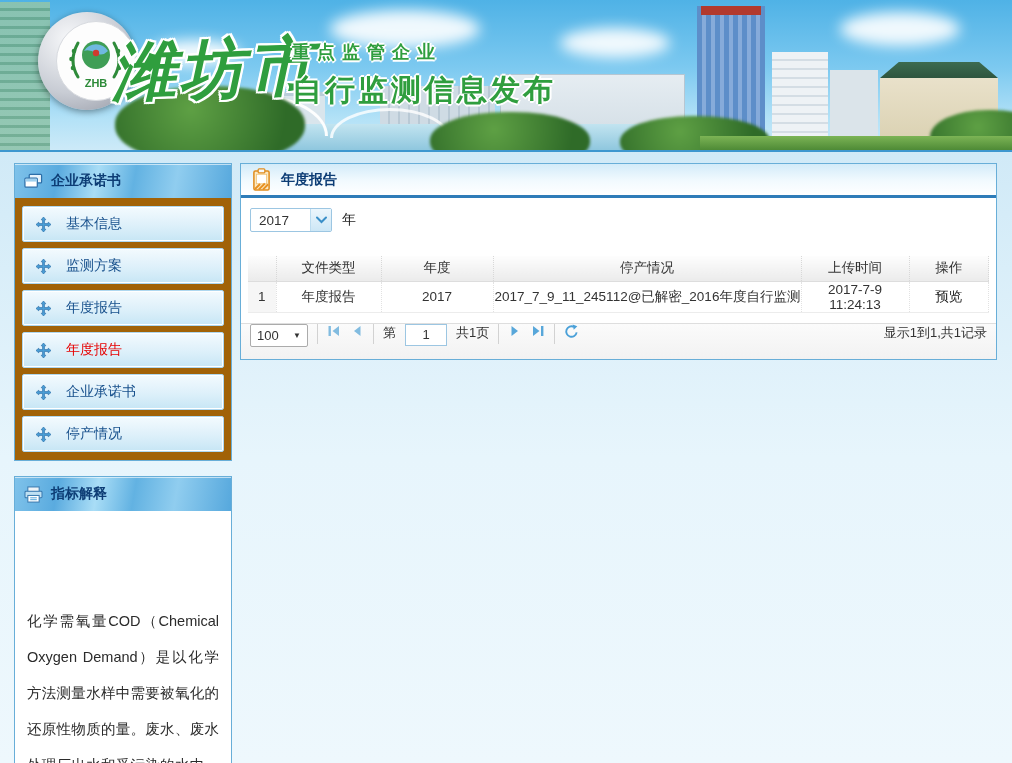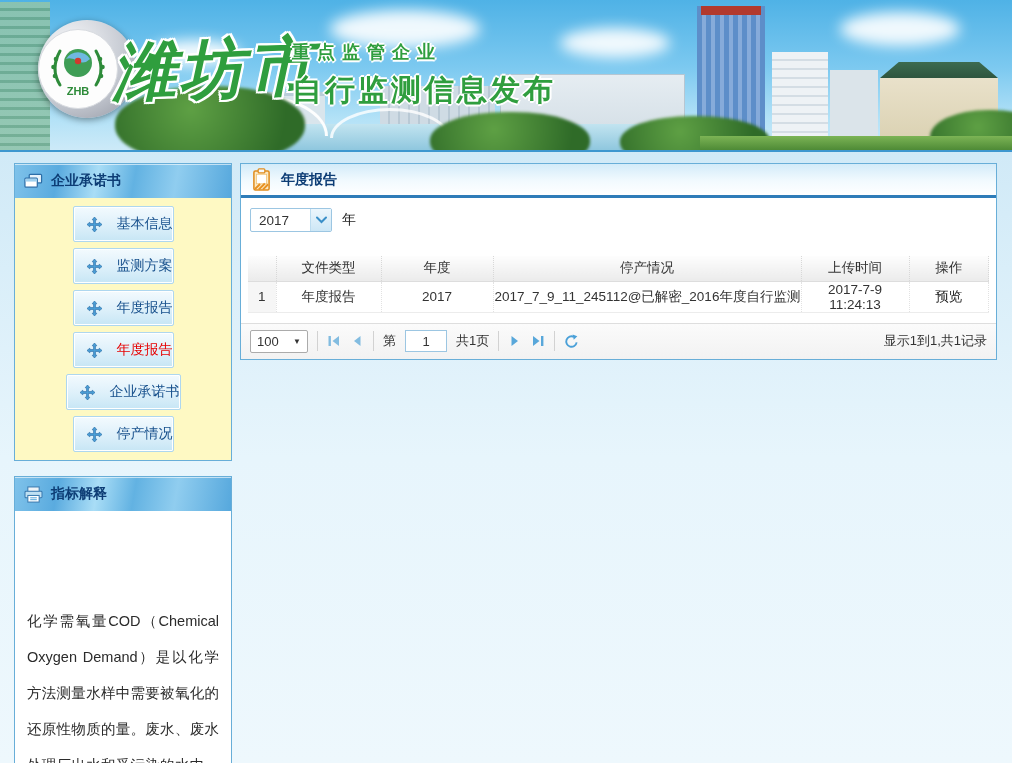--- a/index.html
+++ b/index.html
@@ -45,23 +45,23 @@
   .br2 { left:330px; bottom:12px; width:120px; height:30px; border-color:rgba(255,255,255,.8); }
   .tree { position:absolute; border-radius:48%; filter:blur(1.5px);
       background:radial-gradient(circle at 40% 30%,#5ea044,#2f6b28 75%); }
   .t1 { left:115px; bottom:-14px; width:190px; height:78px; }
   .t2 { left:430px; bottom:-20px; width:160px; height:58px; }
   .t3 { left:620px; bottom:-18px; width:150px; height:52px; }
   .t4 { left:930px; bottom:-16px; width:120px; height:56px; }
   .grass { position:absolute; left:700px; bottom:0; width:320px; height:14px;
       background:linear-gradient(180deg,#7cb455,#4e8a36); }
 
-  .logo { position:absolute; left:38px; top:20px; width:98px; height:98px; border-radius:50%;
+  .logo { position:absolute; left:38px; top:12px; width:98px; height:98px; border-radius:50%;
       background:radial-gradient(circle at 32% 28%,#f7f8fa,#c8ccd4 55%,#8f939f 100%);
-      box-shadow:0 2px 7px rgba(0,0,0,.4); display:flex; align-items:center; justify-content:flex-start; }
+      box-shadow:0 2px 7px rgba(0,0,0,.4); display:flex; align-items:center; justify-content:flex-end; }
   .logo-inner { width:80px; height:80px; border-radius:50%; background:#fdfdfd;
       border:1px solid #d8dbe0; display:flex; align-items:center; justify-content:center; }
   .city-title { position:absolute; left:112px; top:26px; font-family:"DejaVu Serif","Liberation Serif",serif;
       font-style:italic; font-weight:bold; font-size:64px; letter-spacing:4px; color:#2f9e3e;
       transform:rotate(-2deg);
       text-shadow:-2px 0 #fff,2px 0 #fff,0 -2px #fff,0 2px #fff,-2px -2px #fff,2px 2px #fff,-2px 2px #fff,2px -2px #fff; }
   .sub1 { position:absolute; left:292px; top:40px; font-weight:bold; font-size:18px; letter-spacing:7px; color:#2f9e3e;
       text-shadow:-2px 0 #fff,2px 0 #fff,0 -2px #fff,0 2px #fff,-1px -1px #fff,1px 1px #fff; }
   .sub2 { position:absolute; left:292px; top:70px; font-weight:bold; font-size:30px; letter-spacing:3px; color:#2f9e3e;
       text-shadow:-2px 0 #fff,2px 0 #fff,0 -2px #fff,0 2px #fff,-1px -1px #fff,1px 1px #fff; }
@@ -70,21 +70,21 @@
   .content { display:flex; align-items:flex-start; gap:8px; padding:11px 15px 0 14px; }
   .sidebar { width:218px; display:flex; flex-direction:column; gap:15px; flex:none; }
   .panel { border:1px solid #68aed8; background:#fff; }
   .panel-head { height:34px; display:flex; align-items:center; gap:8px; padding:0 9px;
       color:#0d3d75; font-weight:bold; font-size:14px;
       background:linear-gradient(100deg,#7fc2ea 0%,#5aabdf 20%,#a9ddf6 38%,#62b2e2 55%,#90cdef 74%,#56a8dd 100%);
       box-shadow:inset 0 1px 0 rgba(255,255,255,.6); }
   .panel-head svg { flex:none; }
 
   
-  .menu-list { padding:8px 7px; display:flex; flex-direction:column; gap:6px; background:#fef9c3;align-items:center; }
+  .menu-list { padding:8px 7px; display:flex; flex-direction:column; gap:6px; background:#a16207; }
   .menu-item { height:36px; border:1px solid #aed7ef; border-radius:2px; cursor:pointer;
       background:linear-gradient(180deg,#f3fafe 0%,#ddf0fa 55%,#c7e6f5 100%);
       box-shadow:inset 0 0 0 1px #fff; display:flex; align-items:center; gap:15px; padding-left:13px;
       font-size:14px; color:#17508c; }
   .menu-item.active { color:#e60000; }
 
   
   .ind-body { height:300px; overflow:hidden; padding:0 12px; background:#fff; }
   .ind-text { margin-top:92px; font-size:14.5px; color:#2b2b2b; line-height:36px; text-align:justify; }
 
@@ -110,21 +110,21 @@
       border-bottom:1px solid #ddd; border-right:1px dotted #d8d8d8; }
   table.grid td { height:28px; text-align:center; background:#fff;
       border-bottom:1px solid #ececec; border-right:1px dotted #e2e2e2; }
   table.grid td.idx { background:#f6f6f6; }
   table.grid td.fname { text-align:left; white-space:nowrap; overflow:hidden; padding:0 1px; }
   .action-link { cursor:pointer; color:#222; }
 
   
   .pager { margin-top:10px; height:36px; border-top:1px solid #dedede;
       background:linear-gradient(180deg,#fbfbfb,#f2f2f2);
-      display:flex; align-items:center; gap:9px; padding:0 9px; font-size:13px; color:#333; }
+      display:flex; align-items:flex-start; gap:9px; padding:0 9px; font-size:13px; color:#333; }
   .psize { width:58px; height:23px; background:#fff; border:1px solid #ababab; border-radius:2px;
       display:flex; align-items:center; justify-content:space-between; padding:0 6px; cursor:pointer; }
   .psize .caret { font-size:8px; color:#333; }
   .psep { width:1px; height:20px; background:#d2d2d2; }
   .pbtn { display:flex; align-items:center; cursor:pointer; }
   .page-input { width:42px; height:22px; border:1px solid #9cc6e2; text-align:center;
       font-size:13px; color:#333; background:#fff; }
   .psummary { margin-left:auto; font-size:13px; color:#333; }
 </style>
 </head>

